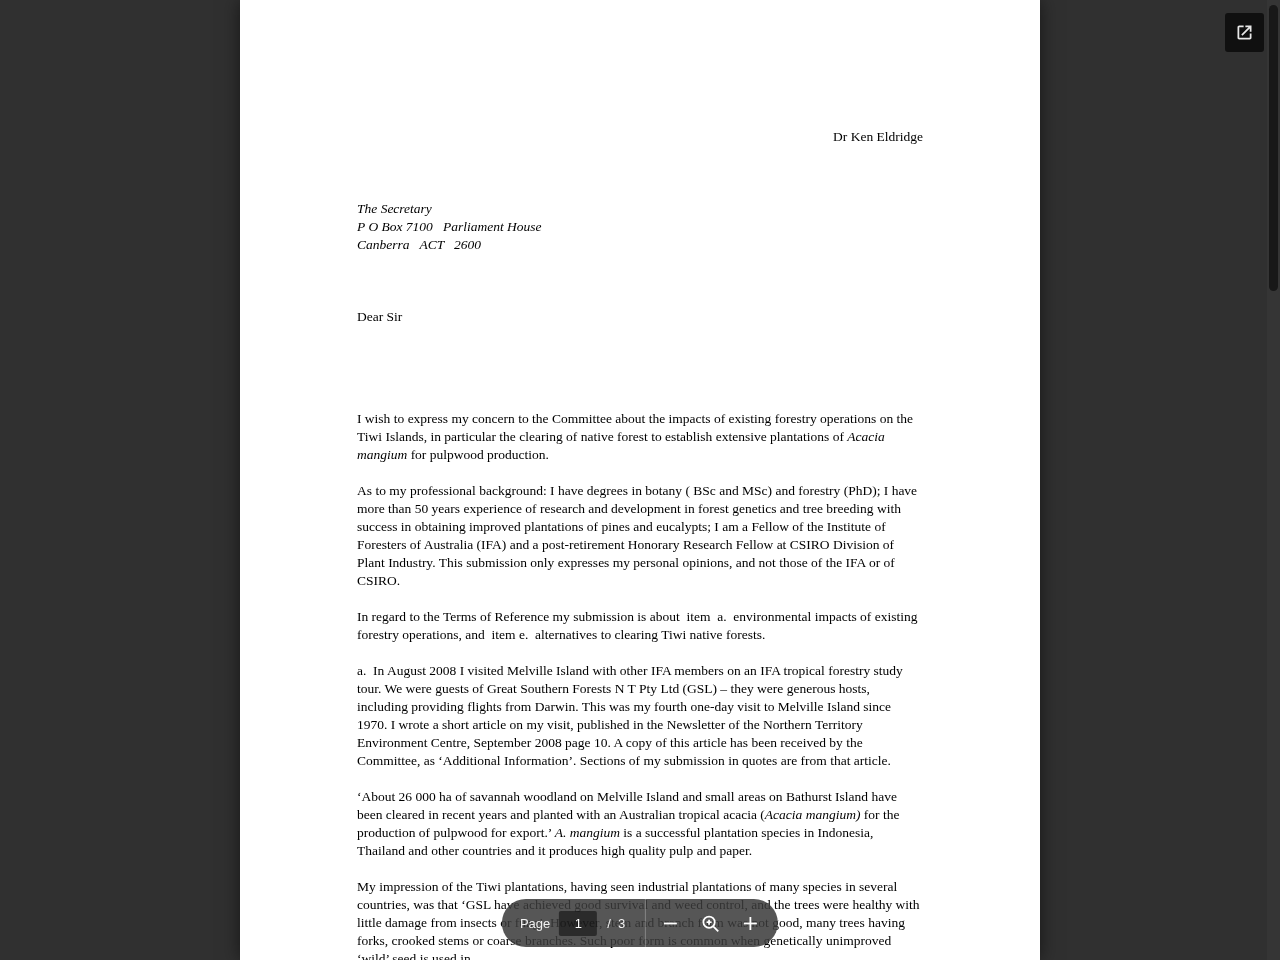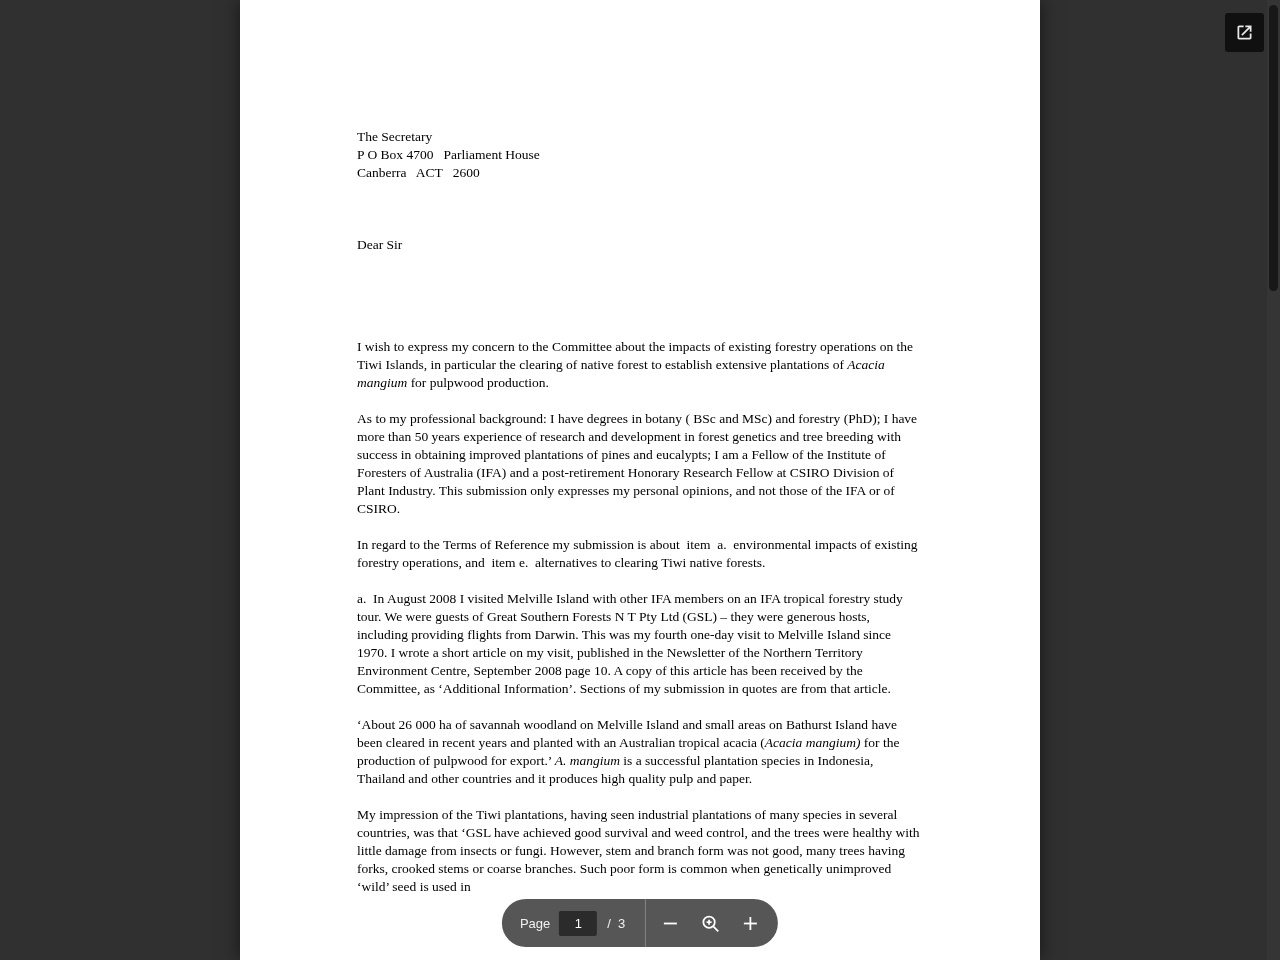--- a/index.html
+++ b/index.html
@@ -21,21 +21,21 @@
   }
   .content {
     padding: 92px 117px 0 117px;
     font-family: "Liberation Serif", serif;
     font-size: 13.5px;
     line-height: 18px;
     color: #000;
     white-space: pre-wrap;
   }
   .sender   { text-align: right; margin-bottom: 18px; }
-  .address  { margin-bottom: 18px; }
+  .address  { margin-bottom: 18px; font-style: italic; }
   .salutation { margin-bottom: 32px; }
   .title {
     font-size: 15px; font-weight: bold;
     text-align: center;
     margin: 0 0 19px 0;
     line-height: 19px;
   }
   .doc-para { margin: 16px 0 18px 0; }
   .it { font-style: italic; }
 
@@ -99,21 +99,22 @@
     display: flex; align-items: center; justify-content: center;
   }
 </style>
 </head>
 <body>
 
 <div class="viewer">
 
   <div class="page">
     <div class="content">
-      <div class="address"><div>The Secretary</div><div>P O Box 4700   Parliament House</div><div>Canberra   ACT   2600</div></div>
+      <div class="sender">Dr Ken Eldridge</div>
+      <div class="address"><div>The Secretary</div><div>P O Box 7100   Parliament House</div><div>Canberra   ACT   2600</div></div>
       <div class="salutation">Dear Sir</div>
       <div><p class="doc-para"><span>I wish to express my concern to the Committee about the impacts of existing forestry operations on the Tiwi Islands, in particular the clearing of native forest to establish extensive plantations of </span><span class="it">Acacia mangium</span><span> for pulpwood production.</span></p><p class="doc-para"><span>As to my professional background: I have degrees in botany ( BSc and MSc) and forestry (PhD); I have more than 50 years experience of research and development in forest genetics and tree breeding with success in obtaining improved plantations of pines and eucalypts; I am a Fellow of the Institute of  Foresters of Australia (IFA) and a post-retirement Honorary Research Fellow at CSIRO Division of Plant Industry. This submission only expresses my personal opinions, and not those of the IFA or of CSIRO.</span></p><p class="doc-para"><span>In regard to the Terms of Reference my submission is about  item  a.  environmental impacts of existing forestry operations, and  item e.  alternatives to clearing Tiwi native forests.</span></p><p class="doc-para"><span>a.  In August 2008 I visited Melville Island with other IFA members on an IFA tropical forestry study tour. We were guests of Great Southern Forests N T Pty Ltd (GSL) – they were generous hosts, including providing flights from Darwin. This was my fourth one-day visit to Melville Island since 1970. I wrote a short article on my visit, published in the Newsletter of the Northern Territory Environment Centre, September 2008 page 10. A copy of this article has been received by the Committee, as ‘Additional Information’. Sections of my submission in quotes are from that article.</span></p><p class="doc-para"><span>‘About 26 000 ha of savannah woodland on Melville Island and small areas on Bathurst Island have been cleared in recent years and planted with an Australian tropical acacia (</span><span class="it">Acacia mangium)</span><span> for the production of pulpwood for export.’ </span><span class="it">A. mangium</span><span> is a successful plantation species in Indonesia, Thailand and other countries and it produces high quality pulp and paper.</span></p><p class="doc-para"><span>My impression of the Tiwi plantations, having seen industrial plantations of many species in several countries, was that ‘GSL have achieved good survival and weed control, and the trees were healthy with little damage from insects or fungi. However, stem and branch form was not good, many trees having forks, crooked stems or coarse branches. Such poor form is common when genetically unimproved ‘wild’ seed is used in </span></p></div>
     </div>
   </div>
 
   <button class="open-btn">
     <span style="display:flex;">
       <svg width="21" height="21" viewBox="0 0 24 24">
         <path fill="#e8e8e8" d="M18 18H6V6h5V4H6c-1.1 0-2 .9-2 2v12c0 1.1.9 2 2 2h12c1.1 0 2-.9 2-2v-5h-2v5zM13 4v2h3.59l-8.3 8.29 1.42 1.42L18 7.41V11h2V4h-7z"></path>
       </svg>

